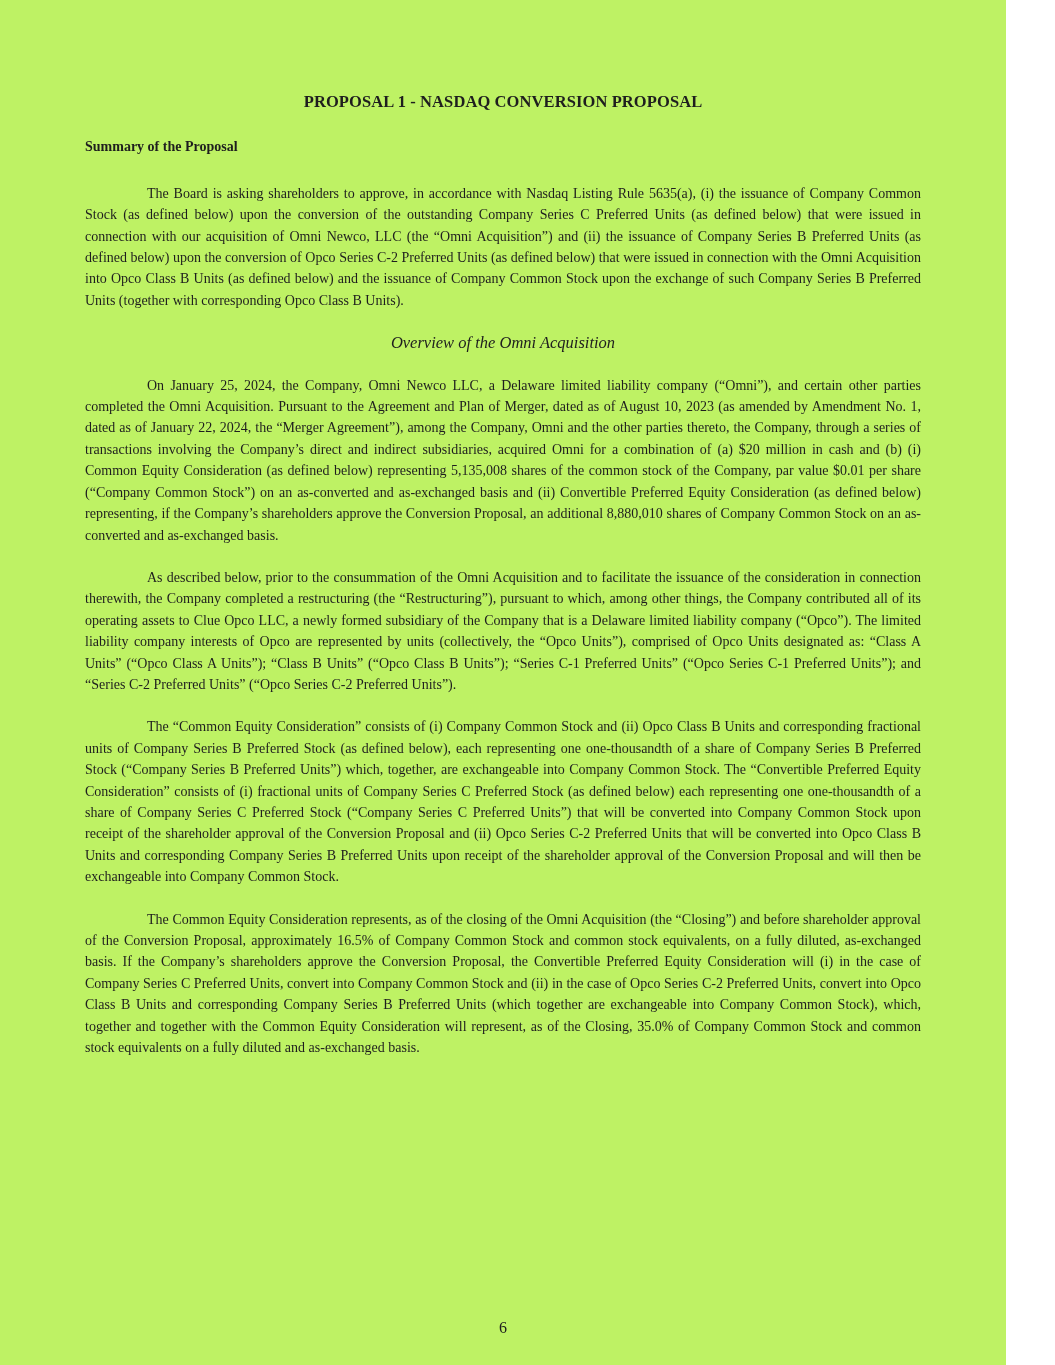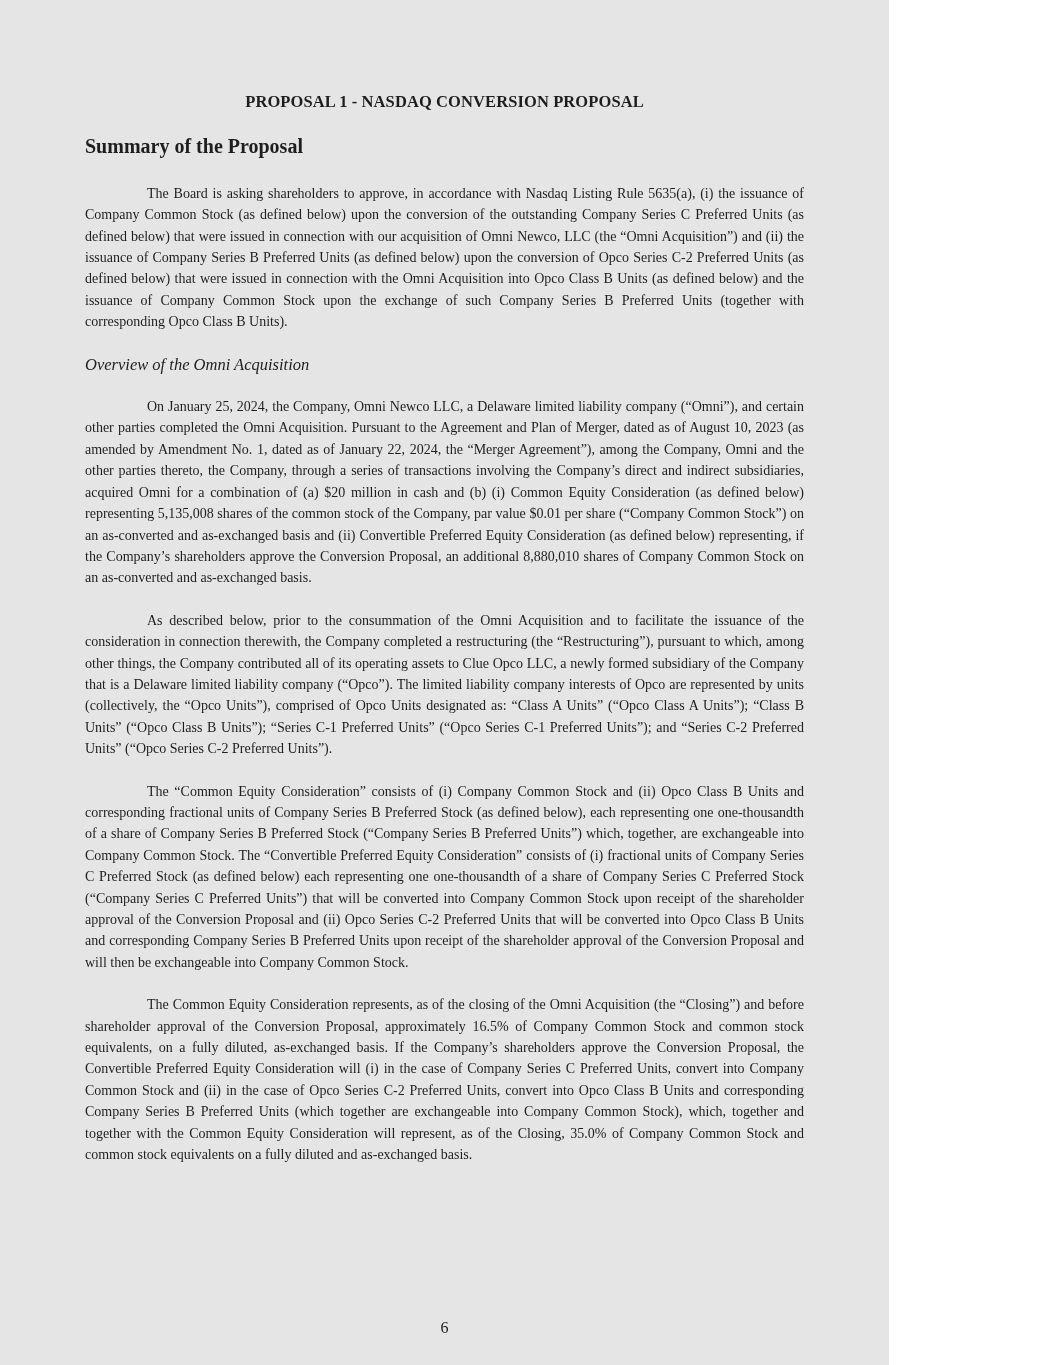--- a/index.html
+++ b/index.html
@@ -2,46 +2,46 @@
 <html><head>
 <meta charset="utf-8">
 <style>
   * { margin: 0; padding: 0; box-sizing: border-box; }
   html, body {
     background: #ffffff;
     font-family: "Liberation Serif", "DejaVu Serif", serif;
   }
   .page {
     position: relative;
-    width: 889px;
+    width: 1006px;
     height: 1365px;
-    background: #e5e5e5;
+    background: #bef264;
     color: #1e1e1e;
     padding: 91px 85px 0 85px;
     overflow: hidden;
   }
   .doc-title {
     font-size: 16.5px;
     font-weight: bold;
     text-align: center;
     line-height: 21.4px;
     margin-bottom: 24px;
     letter-spacing: 0.1px;
   }
   .section-heading {
-    font-size: 20px;
+    font-size: 14px;
     font-weight: bold;
     text-align: left;
     line-height: 21.4px;
     margin-bottom: 25px;
   }
   .subsection-heading {
     font-size: 16.5px;
     font-style: italic;
-    text-align: left;
+    text-align: center;
     line-height: 21.4px;
     margin-bottom: 21px;
   }
   p.body-para {
     font-size: 14px;
     line-height: 21.4px;
     text-align: justify;
     text-indent: 62px;
     margin-bottom: 21px;
   }

